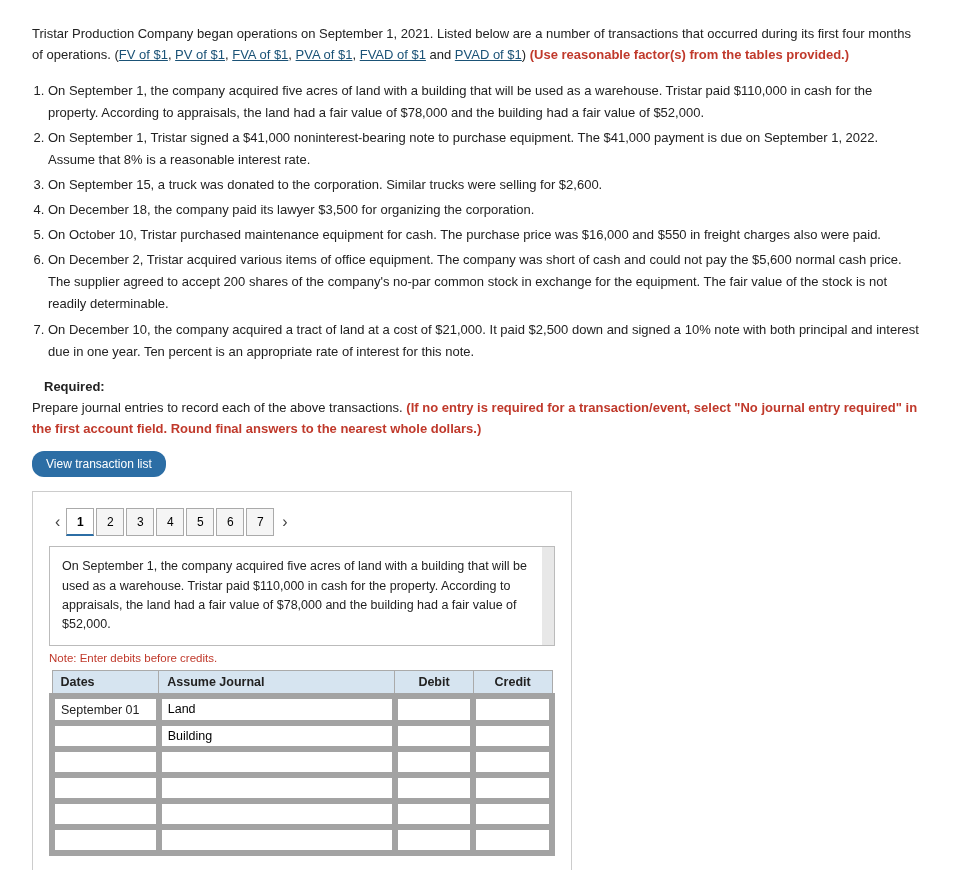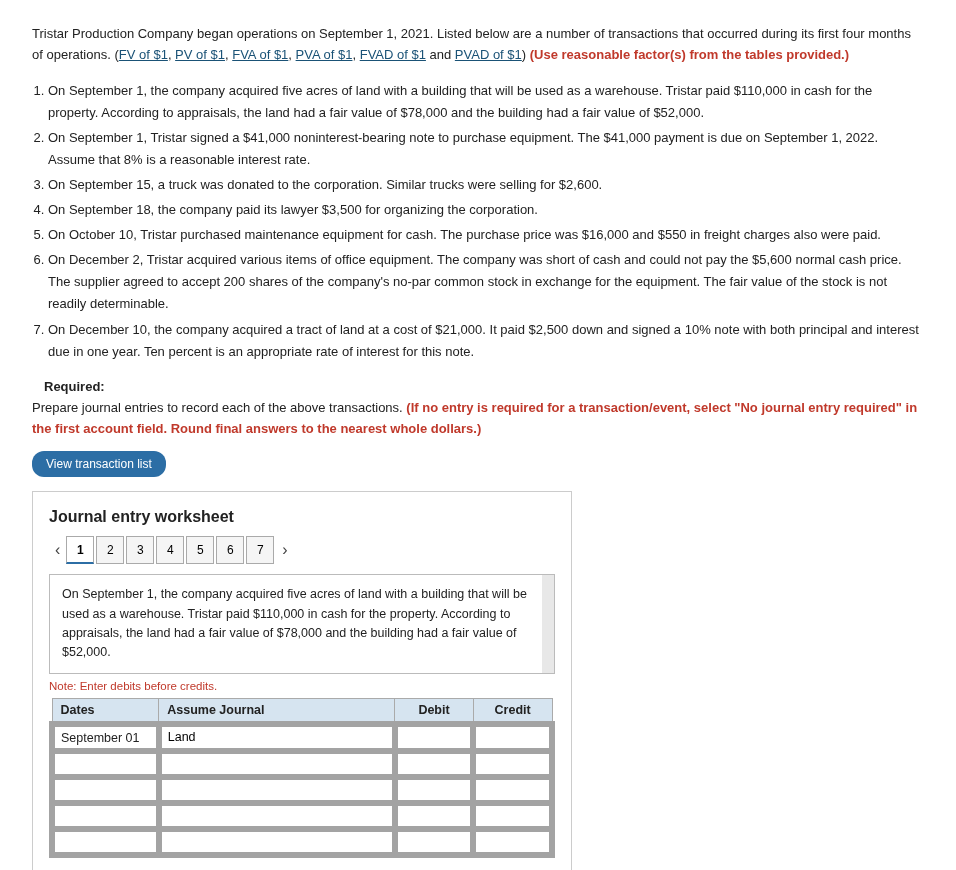--- a/index.html
+++ b/index.html
@@ -166,38 +166,37 @@
   <a href="#">PVA of $1</a>,
   <a href="#">FVAD of $1</a> and
   <a href="#">PVAD of $1</a>)
   <span class="red-bold">(Use reasonable factor(s) from the tables provided.)</span>
 </div>
 
 <ol class="numbered-list">
   <li>On September 1, the company acquired five acres of land with a building that will be used as a warehouse. Tristar paid $110,000 in cash for the property. According to appraisals, the land had a fair value of $78,000 and the building had a fair value of $52,000.</li>
   <li>On September 1, Tristar signed a $41,000 noninterest-bearing note to purchase equipment. The $41,000 payment is due on September 1, 2022. Assume that 8% is a reasonable interest rate.</li>
   <li>On September 15, a truck was donated to the corporation. Similar trucks were selling for $2,600.</li>
-  <li>On September 18, the company paid its lawyer $3,500 for organizing the corporation.</li>
+  <li>On December 18, the company paid its lawyer $3,500 for organizing the corporation.</li>
   <li>On October 10, Tristar purchased maintenance equipment for cash. The purchase price was $16,000 and $550 in freight charges also were paid.</li>
   <li>On December 2, Tristar acquired various items of office equipment. The company was short of cash and could not pay the $5,600 normal cash price. The supplier agreed to accept 200 shares of the company's no-par common stock in exchange for the equipment. The fair value of the stock is not readily determinable.</li>
   <li>On December 10, the company acquired a tract of land at a cost of $21,000. It paid $2,500 down and signed a 10% note with both principal and interest due in one year. Ten percent is an appropriate rate of interest for this note.</li>
 </ol>
 
 <div class="required-section">
   <span class="required-label">Required:</span>
   <p>
     <span>Prepare journal entries to record each of the above transactions.</span>
     <span class="red-bold">(If no entry is required for a transaction/event, select "No journal entry required" in the first account field. Round final answers to the nearest whole dollars.)</span>
   </p>
 </div>
 
 <button class="view-transaction-btn">View transaction list</button>
 
 <div class="worksheet-container">
-  <div class="worksheet-title">Journal entry worksheet</div>
 
   <div class="tab-nav">
     <button class="arrow">‹</button>
     <button class="tab-btn active">1</button>
     <button class="tab-btn">2</button>
     <button class="tab-btn">3</button>
     <button class="tab-btn">4</button>
     <button class="tab-btn">5</button>
     <button class="tab-btn">6</button>
     <button class="tab-btn">7</button>
@@ -228,20 +227,32 @@
         </td>
         <td class="debit-cell">
           <input type="text" style="border: none; outline: none; width: 100%; font-size: 12.5px;">
         </td>
         <td class="credit-cell">
           <input type="text" style="border: none; outline: none; width: 100%; font-size: 12.5px;">
         </td>
       </tr>
       <tr>
         <td class="date-cell"></td>
+        <td class="journal-cell indented">
+          <input type="text" style="border: none; outline: none; width: 100%; font-size: 12.5px;" value="Building">
+        </td>
+        <td class="debit-cell">
+          <input type="text" style="border: none; outline: none; width: 100%; font-size: 12.5px;">
+        </td>
+        <td class="credit-cell">
+          <input type="text" style="border: none; outline: none; width: 100%; font-size: 12.5px;">
+        </td>
+      </tr>
+      <tr>
+        <td class="date-cell"></td>
         <td class="journal-cell">
           <input type="text" style="border: none; outline: none; width: 100%; font-size: 12.5px;">
         </td>
         <td class="debit-cell">
           <input type="text" style="border: none; outline: none; width: 100%; font-size: 12.5px;">
         </td>
         <td class="credit-cell">
           <input type="text" style="border: none; outline: none; width: 100%; font-size: 12.5px;">
         </td>
       </tr>

